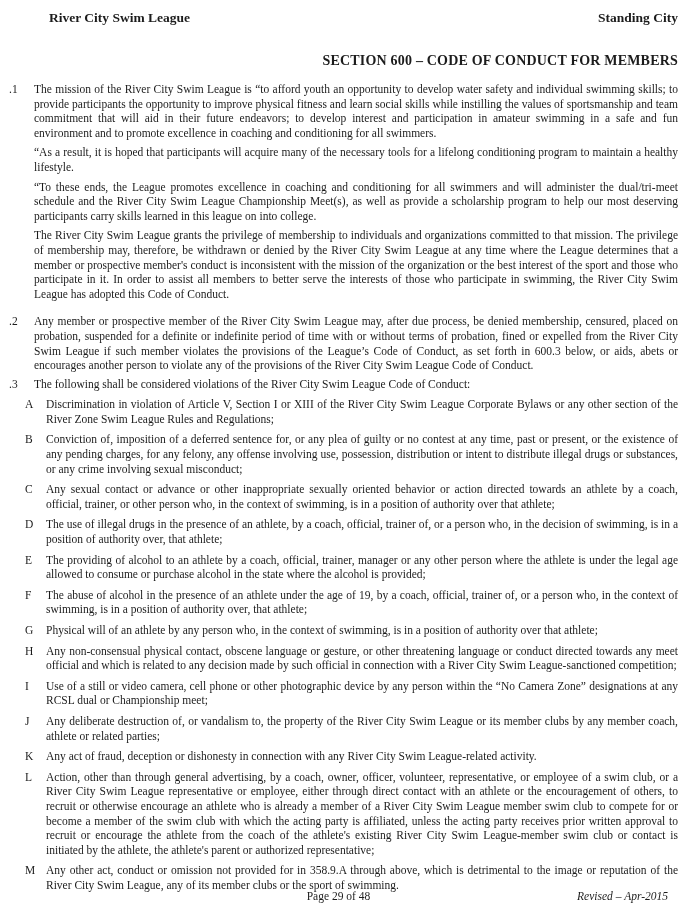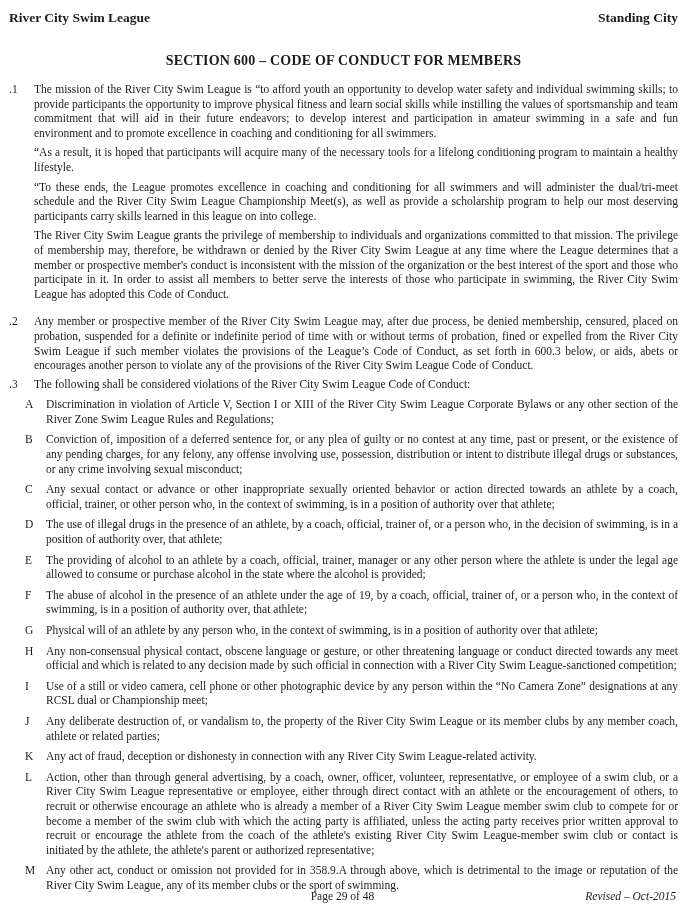--- a/index.html
+++ b/index.html
@@ -14,23 +14,24 @@
   }
   .doc {
     padding: 10px 9px 0 9px;
   }
   .page-header {
     display: flex;
     justify-content: space-between;
     font-weight: bold;
     font-size: 13.5px;
     line-height: 16px;
+    margin-left: 40px;
   }
   .page-title {
-    text-align: center;
+    text-align: right;
     font-weight: bold;
     font-size: 14px;
     margin-top: 27px;
     letter-spacing: 0.2px;
   }
   .content {
     margin-top: 13px;
     font-size: 11.5px;
     line-height: 14.6px;
   }
@@ -61,21 +62,21 @@
     width: 21px;
     flex-shrink: 0;
   }
   .ltext-col {
     flex: 1;
     text-align: justify;
   }
   .page-footer {
     position: absolute;
     left: 9px;
-    right: 11px;
+    right: 19px;
     bottom: 17px;
     font-size: 11.5px;
     height: 14px;
   }
   .footer-center {
     position: absolute;
     left: 0; right: 0;
     text-align: center;
   }
   .footer-right {
@@ -169,14 +170,14 @@
     <div class="lettered-item">
       <div class="letter-col">M</div>
       <div class="ltext-col">Any other act, conduct or omission not provided for in 358.9.A through above, which is detrimental to the image or reputation of the River City Swim League, any of its member clubs or the sport of swimming.</div>
     </div>
 
   </div>
 </div>
 
 <div class="page-footer">
   <span class="footer-center">Page 29 of 48</span>
-  <span class="footer-right">Revised – Oct-2015</span>
+  <span class="footer-right">Revised – Apr-2015</span>
 </div>
 
 </body></html>

